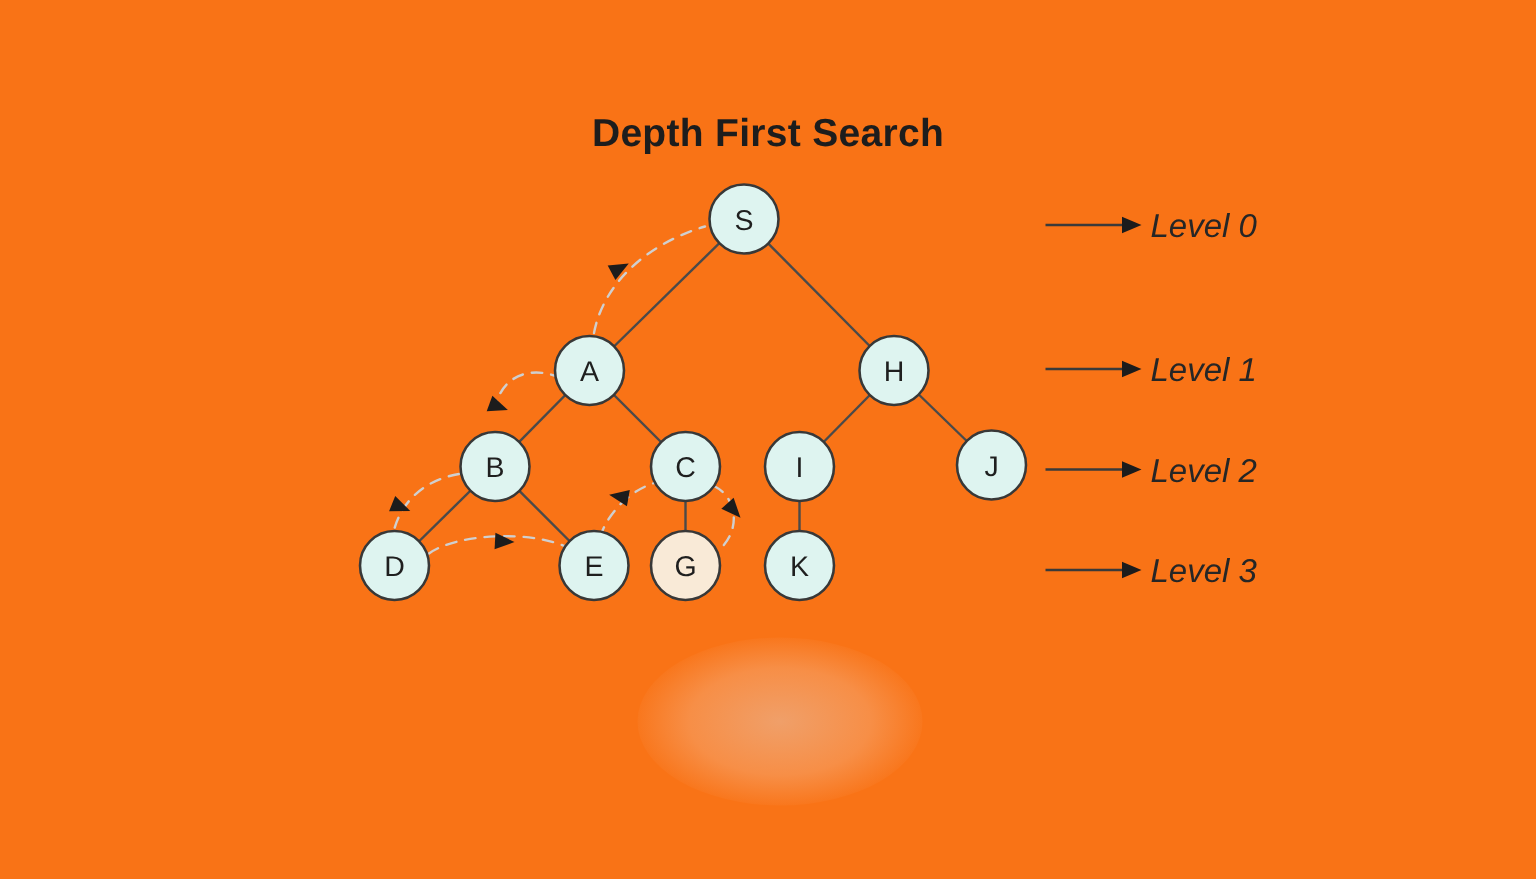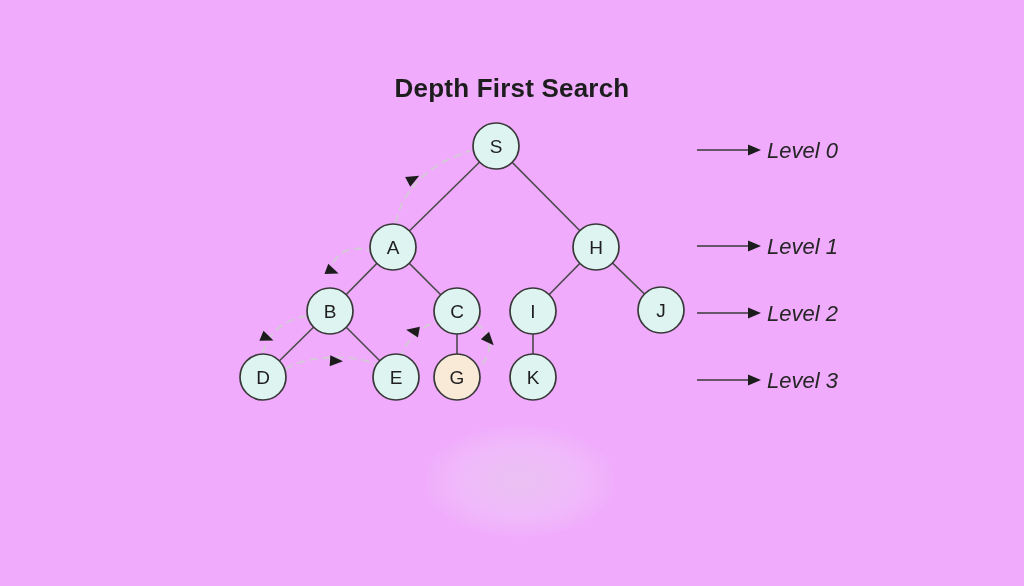--- a/index.html
+++ b/index.html
@@ -5,21 +5,21 @@
   html, body {
     margin: 0;
     padding: 0;
     background: #ffffff;
     font-family: "Liberation Sans", sans-serif;
   }
   .stage {
     position: relative;
     width: 1024px;
     height: 586px;
-    background: #f0abfc;
+    background: #f97316;
     overflow: hidden;
     text-align: center;
   }
   .watermark-blob {
     position: absolute;
     left: 425px;
     top: 425px;
     width: 190px;
     height: 112px;
     border-radius: 50%;

